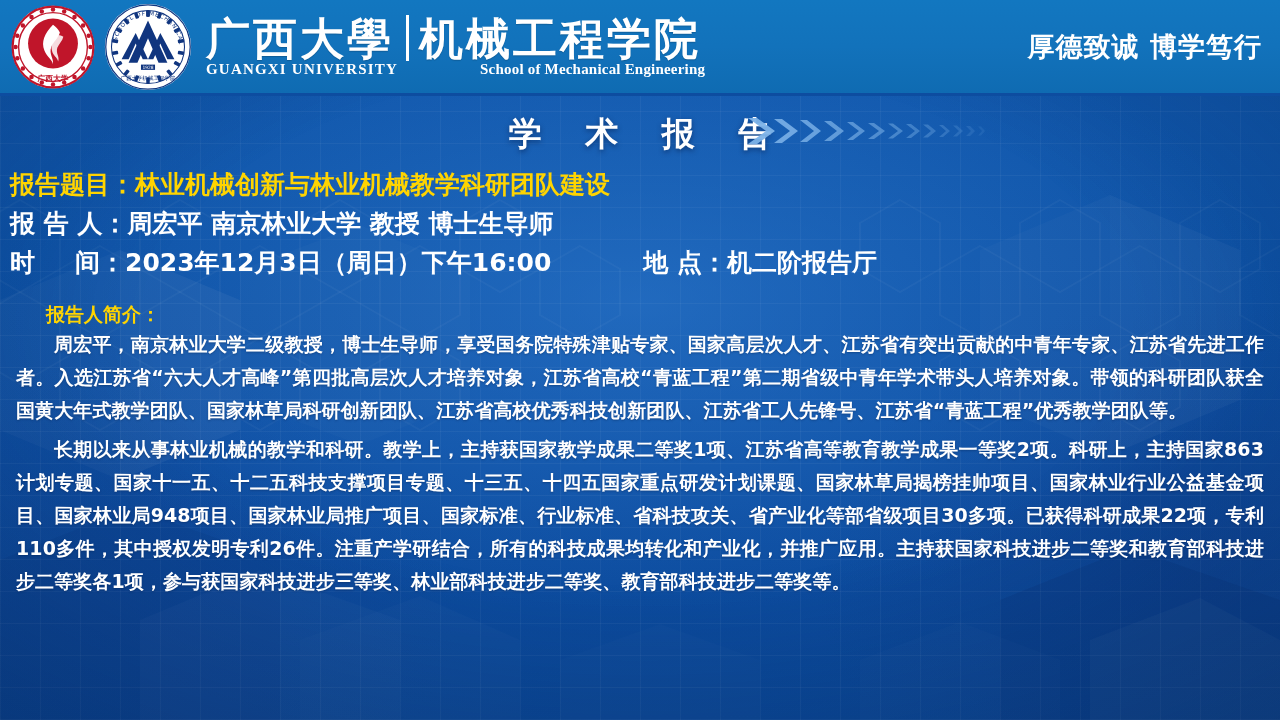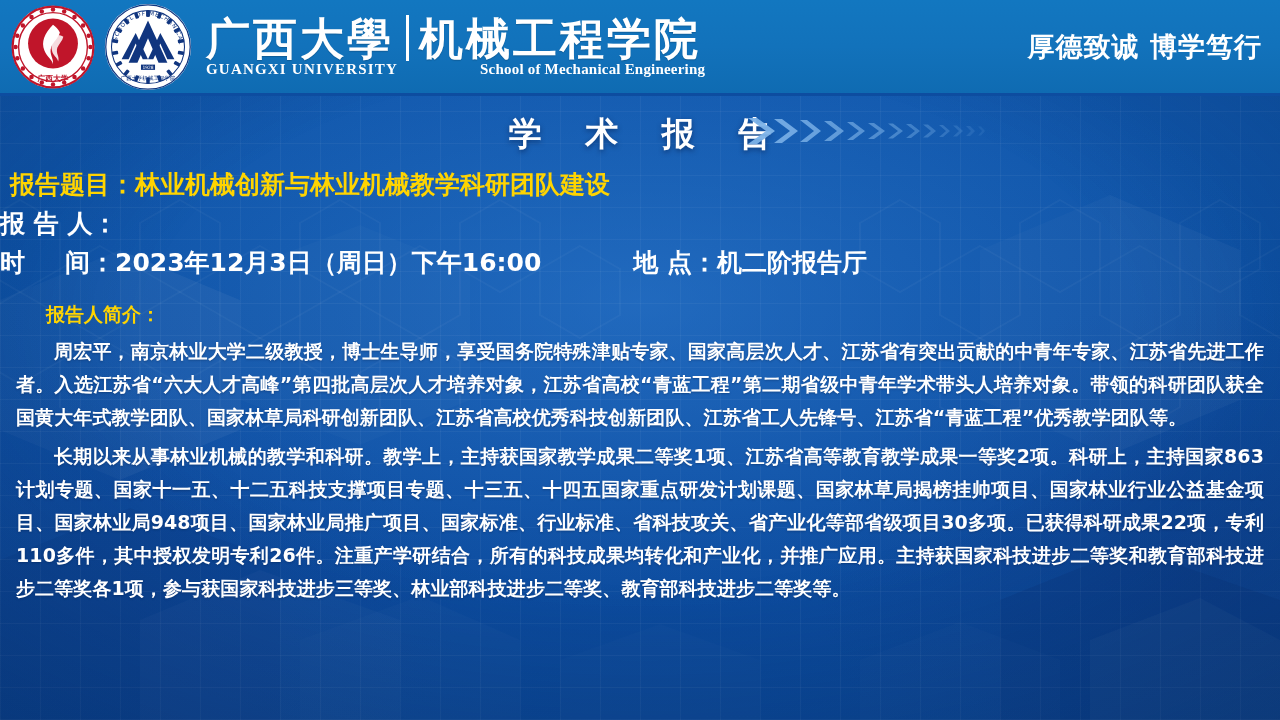--- a/index.html
+++ b/index.html
@@ -85,30 +85,30 @@
 
   
   .info { position:absolute; left:0; top:168px; width:1280px; }
   .info-line {
     display:flex; align-items:baseline; white-space:nowrap;
     font-family:"DejaVu Sans",sans-serif; font-weight:700;
     margin-bottom:6px;
   }
   .lbl-topic { color:#ffd400; font-size:25px; padding-left:10px; }
   .val-topic { color:#ffd400; font-size:25px; }
-  .lbl-w { color:#ffffff; font-size:25px; }
+  .lbl-w { color:#ffffff; font-size:25px; padding-left:10px; }
   .val-w { color:#ffffff; font-size:25px; }
   .sp-wide { display:inline-block; width:40px; }
   .venue { margin-left:92px; display:flex; align-items:baseline; }
 
   
   .bio { position:absolute; left:0; top:302px; width:1280px; padding:0 8px; }
   .bio-head {
     color:#ffd400; font-size:19px; font-weight:700; padding-left:38px;
-    font-family:Liberation Serif, serif; margin-bottom:7px;
+    font-family:Liberation Serif, serif; 
   }
   .bio-p {
     color:#ffffff; font-size:19px; font-weight:700; line-height:33px;
     text-align:justify; text-align-last:left; text-indent:2em;
     font-family:"DejaVu Sans",sans-serif;
     padding:0 8px; letter-spacing:.1px;
     text-shadow:0 1px 2px rgba(0,25,65,.35);
   }
   .bio-p + .bio-p { margin-top:6px; }
 </style>
@@ -292,20 +292,21 @@
 
   <div class="info">
 
     <div class="info-line">
       <span class="lbl-topic">报告题目：</span>
       <span class="val-topic">林业机械创新与林业机械教学科研团队建设</span>
     </div>
 
     <div class="info-line">
       <span class="lbl-w">报 告 人：</span>
+      <span class="val-w">周宏平  南京林业大学 教授 博士生导师</span>
     </div>
 
     <div class="info-line">
       <span class="lbl-w">时</span>
       <span class="sp-wide"></span>
       <span class="lbl-w" style="padding-left:0">间：</span>
       <span class="val-w">2023年12月3日（周日）下午16:00</span>
       <span class="venue">
         <span class="lbl-w" style="padding-left:0">地  点：</span>
         <span class="val-w">机二阶报告厅</span>

